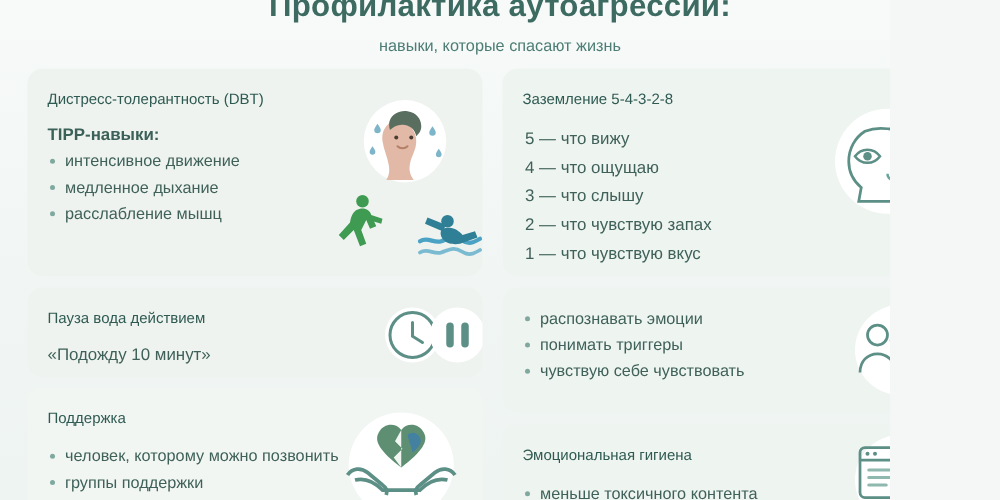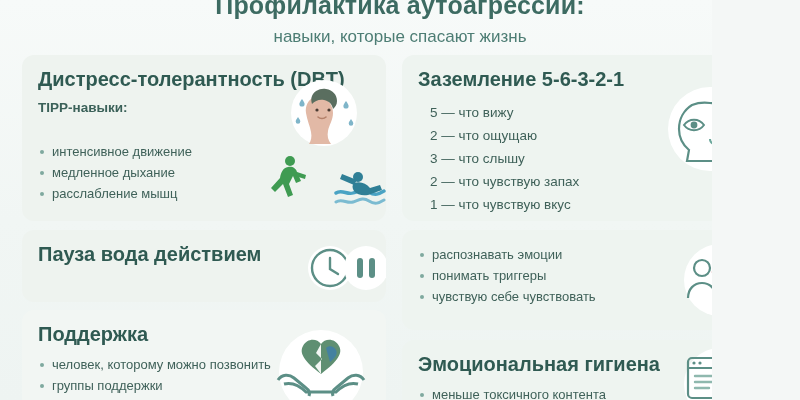--- a/index.html
+++ b/index.html
@@ -32,21 +32,21 @@
   .title {
     font-size: 25px;
     font-weight: bold;
     color: #3d6b62;
     letter-spacing: 0.2px;
     margin: 0;
     line-height: 30px;
     white-space: nowrap;
   }
   .subtitle {
-    font-size: 17px;
+    font-size: 13px;
     color: #4d7d74;
     margin: 6px 0 0 0;
     line-height: 22px;
     white-space: nowrap;
   }
   
   .card {
     position: absolute;
     background: #eef3ef;
     border-radius: 12px;
@@ -54,32 +54,32 @@
     padding: 14px 16px 12px 16px;
     overflow: hidden;
   }
   .card.light {
     background: #eef4f0;
   }
   .card.pale {
     background: #f2f6f3;
   }
   .card-title {
-    font-size: 20px;
-    font-weight: bold;
+    font-size: 12px;
+    font-weight: normal;
     color: #2f5a52;
     margin: 0 0 10px 0;
     line-height: 20px;
     white-space: nowrap;
   }
   .card-sub {
     font-size: 13.5px;
     font-weight: bold;
     color: #3b6159;
-    margin: 0 0 24px 0;
+    margin: 0 0 1px 0;
     line-height: 18px;
   }
   ul.bullets {
     list-style: none;
     margin: 0;
     padding: 0;
   }
   ul.bullets li {
     position: relative;
     font-size: 13px;
@@ -93,21 +93,21 @@
     position: absolute;
     left: 2px;
     top: 9px;
     width: 4px;
     height: 4px;
     border-radius: 50%;
     background: #7fa99f;
   }
   ul.plain {
     list-style: none;
-    margin: 12px;
+    margin: 2px;
     padding: 0;
   }
   ul.plain li {
     font-size: 13.5px;
     color: #3f6159;
     line-height: 23px;
     white-space: nowrap;
   }
   .quote {
     font-size: 13.5px;
@@ -174,40 +174,41 @@
         <path d="M78 44c6-4 11 2 17 0s10-5 16-1 10 2 15-1" stroke="#4aa3c4" stroke-width="3.4" fill="none" stroke-linecap="round"></path>
         <path d="M78 53c6-4 11 2 17 0s10-5 16-1 10 2 15-1" stroke="#4aa3c4" stroke-width="3" fill="none" stroke-linecap="round" opacity="0.7"></path>
         <circle cx="100" cy="28" r="5" fill="#2f7f96"></circle>
         <path d="M96 34c6-2 12 0 16 5l10-3 2 5-14 5c-5 1-11 0-14-4-2-3-2-6 0-8z" fill="#2f7f96"></path>
         <path d="M96 36l-14-6 2-5 15 6z" fill="#2f7f96"></path>
       </g>
     </svg>
   </div>
 
   <div class="card light" id="card-ground">
-    <div class="card-title">Заземление 5-6-3-2-1</div>
+    <div class="card-title">Заземление 5-4-3-2-8</div>
     <ul class="plain">
       <li>5 — что вижу</li>
-      <li>2 — что ощущаю</li>
+      <li>4 — что ощущаю</li>
       <li>3 — что слышу</li>
       <li>2 — что чувствую запах</li>
       <li>1 — что чувствую вкус</li>
     </ul>
     <svg class="illo" style="left:252px; top:26px;" width="112" height="104" viewBox="0 0 112 104">
       <circle cx="56" cy="48" r="42" fill="#ffffff"></circle>
       <path d="M38 24c-8 5-13 14-13 24 0 9 4 16 10 21l-2 11h34l2-10c7-4 12-12 12-22 0-14-11-25-25-26-7-1-13 0-18 2z" fill="none" stroke="#5c8f86" stroke-width="2.2"></path>
       <path d="M30 44c5-7 15-7 20 0-5 7-15 7-20 0z" fill="none" stroke="#5c8f86" stroke-width="2"></path>
       <circle cx="40" cy="44" r="3.4" fill="#5c8f86"></circle>
       <path d="M63 32c5-3 11 0 12 5 4 0 7 4 6 8 3 2 3 7 0 9 1 4-3 8-7 7-2 4-8 4-11 1-3 2-7 0-7-4" fill="none" stroke="#6aa79b" stroke-width="2"></path>
       <path d="M66 36c-1 5 2 7 5 7M71 45c-3 1-4 5-2 8M63 50c3 1 7-1 8-4" fill="none" stroke="#6aa79b" stroke-width="1.6"></path>
     </svg>
   </div>
 
   <div class="card" id="card-pause">
     <div class="card-title">Пауза вода действием</div>
+    <div class="quote">«Подожду 10 минут»</div>
     <svg class="illo" style="left:268px; top:6px;" width="110" height="62" viewBox="0 0 110 62">
       <circle cx="40" cy="32" r="22" fill="#ffffff"></circle>
       <circle cx="40" cy="32" r="18" fill="none" stroke="#5c8f86" stroke-width="2.4"></circle>
       <path d="M40 22v11l8 5" fill="none" stroke="#5c8f86" stroke-width="2.4" stroke-linecap="round"></path>
       <circle cx="76" cy="32" r="22" fill="#ffffff"></circle>
       <rect x="67" y="22" width="6" height="20" rx="3" fill="#5c8f86"></rect>
       <rect x="79" y="22" width="6" height="20" rx="3" fill="#5c8f86"></rect>
     </svg>
   </div>
 

